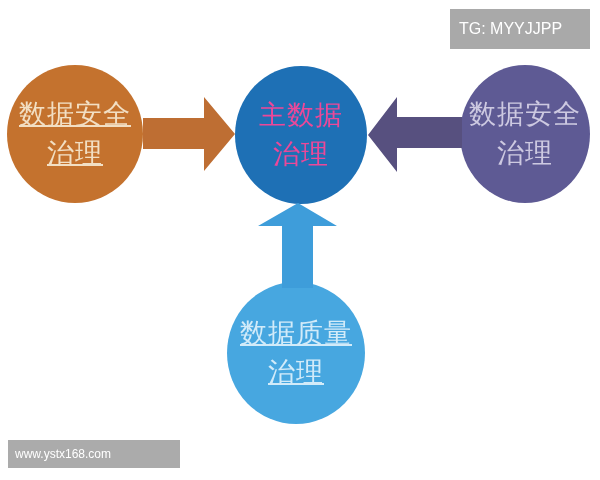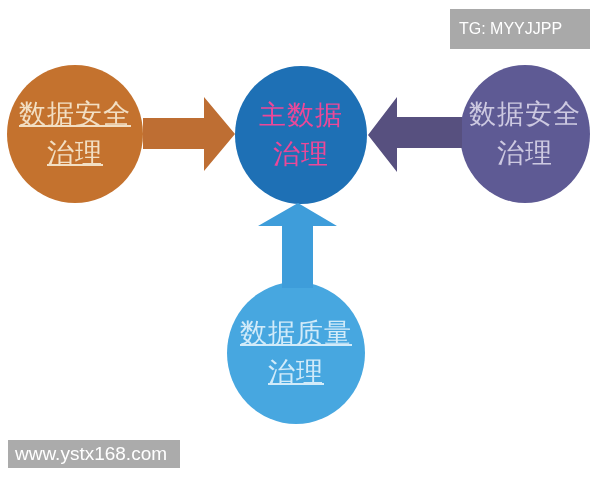--- a/index.html
+++ b/index.html
@@ -42,21 +42,21 @@
   }
   .badge-tg {
     left: 450px; top: 9px;
     width: 140px; height: 40px;
     font-size: 16px;
     padding-left: 9px;
   }
   .badge-site {
     left: 8px; top: 440px;
     width: 172px; height: 28px;
-    font-size: 19px;
+    font-size: 12px;
     padding-left: 7px;
   }
 </style>
 </head>
 <body>
 
 <div class="canvas">
 
   <svg class="shapes" viewBox="0 0 600 480" xmlns="http://www.w3.org/2000/svg">
 

